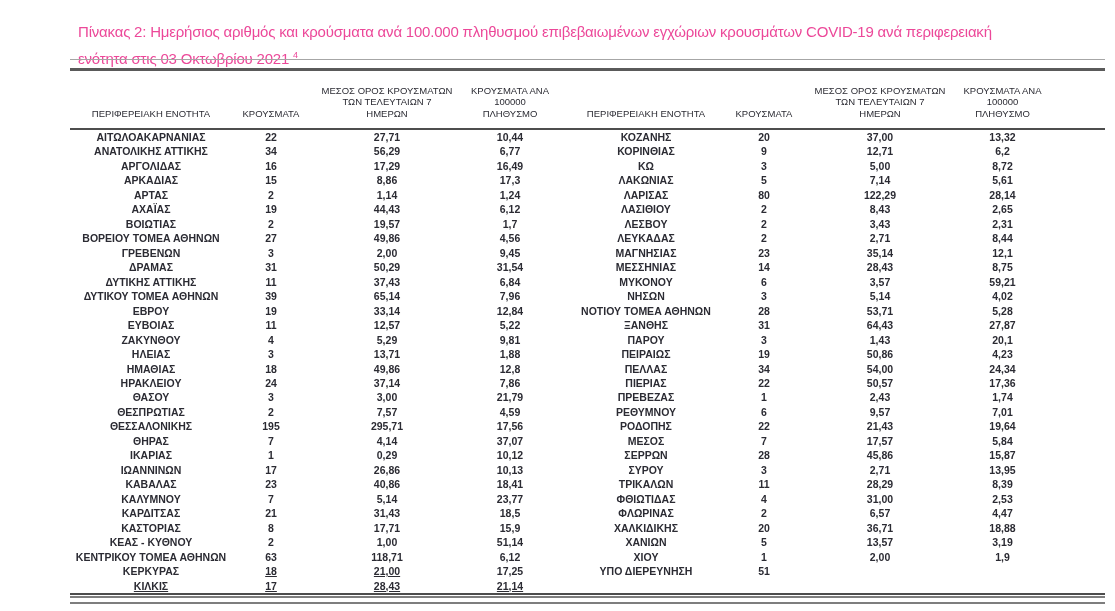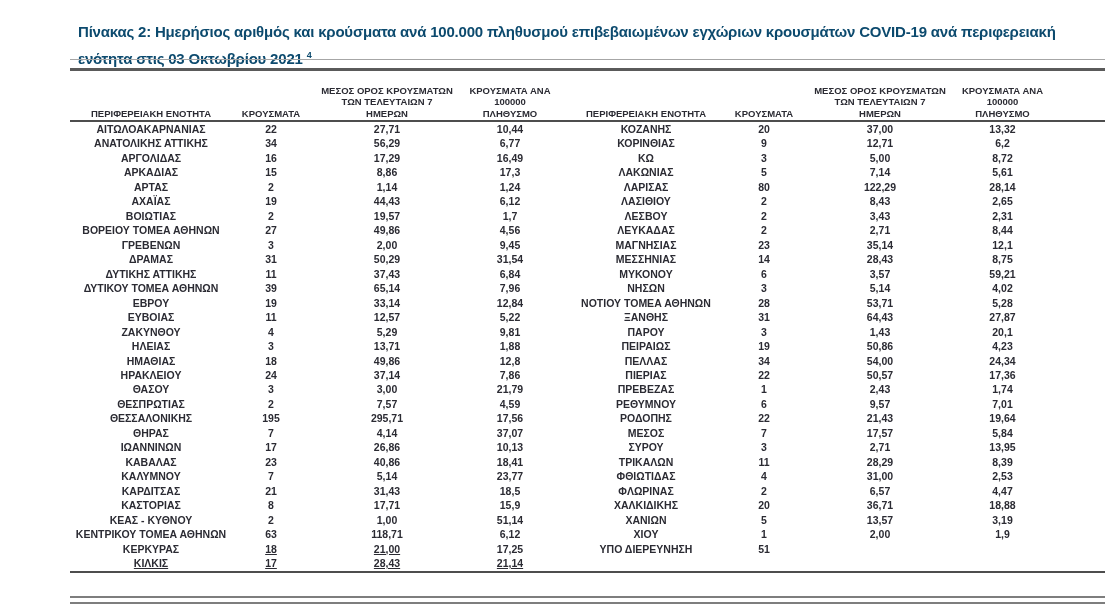--- a/index.html
+++ b/index.html
@@ -6,36 +6,36 @@
   body{
     width:1115px;height:611px;
     background:#ffffff;
     font-family:"Liberation Sans", sans-serif;
     color:#27272f;
     position:relative;
     overflow:hidden;
   }
   .title{
     position:absolute;left:78px;top:3px;width:1012px;
-    font-size:15px;line-height:27px;font-weight:700;
-    color:#0c4a6e;letter-spacing:-0.2px;
+    font-size:15px;line-height:27px;font-weight:400;
+    color:#ec4899;letter-spacing:-0.2px;
   }
   .title sup{font-size:9px;vertical-align:super;line-height:0;}
   .hrule{position:absolute;left:70px;width:1035px;background:#8f8f8f;}
   .rule-top-thin{top:59px;height:1px;background:#a6a6a6;}
   .rule-top-thick{top:68px;height:2.5px;background:#5a5a5a;}
   .rule-bottom-1{top:596px;height:1.5px;background:#7e7e7e;}
   .rule-bottom-2{top:602px;height:1.5px;background:#7e7e7e;}
   table.data{
     position:absolute;left:70px;top:74px;width:1035px;
     border-collapse:collapse;table-layout:fixed;
   }
   thead th{
-    height:45px;vertical-align:bottom;padding:0 0 1px 0;
-    font-size:9.5px;line-height:11.5px;font-weight:700;
+    height:45px;vertical-align:bottom;padding:0 0 9px 0;
+    font-size:9.5px;line-height:11.5px;font-weight:400;
     color:#2b2b33;white-space:pre-line;text-align:center;
     border-bottom:2px solid #4d4d4d;
   }
   tbody td{
     height:14.47px;line-height:14.47px;padding:0;
     font-size:10.5px;font-weight:700;color:#2b2b33;
     text-align:center;white-space:nowrap;overflow:visible;
   }
   tbody tr:last-child td{border-bottom:2px solid #4d4d4d;text-decoration:underline;}
   col.c0{width:162px}col.c1{width:78px}col.c2{width:146px}col.c3{width:108px}
@@ -296,20 +296,30 @@
         <td>ΘΗΡΑΣ</td>
         <td>7</td>
         <td>4,14</td>
         <td>37,07</td>
         <td>ΜΕΣΟΣ</td>
         <td>7</td>
         <td>17,57</td>
         <td>5,84</td>
       </tr>
       <tr>
+        <td>ΙΚΑΡΙΑΣ</td>
+        <td>1</td>
+        <td>0,29</td>
+        <td>10,12</td>
+        <td>ΣΕΡΡΩΝ</td>
+        <td>28</td>
+        <td>45,86</td>
+        <td>15,87</td>
+      </tr>
+      <tr>
         <td>ΙΩΑΝΝΙΝΩΝ</td>
         <td>17</td>
         <td>26,86</td>
         <td>10,13</td>
         <td>ΣΥΡΟΥ</td>
         <td>3</td>
         <td>2,71</td>
         <td>13,95</td>
       </tr>
       <tr>

